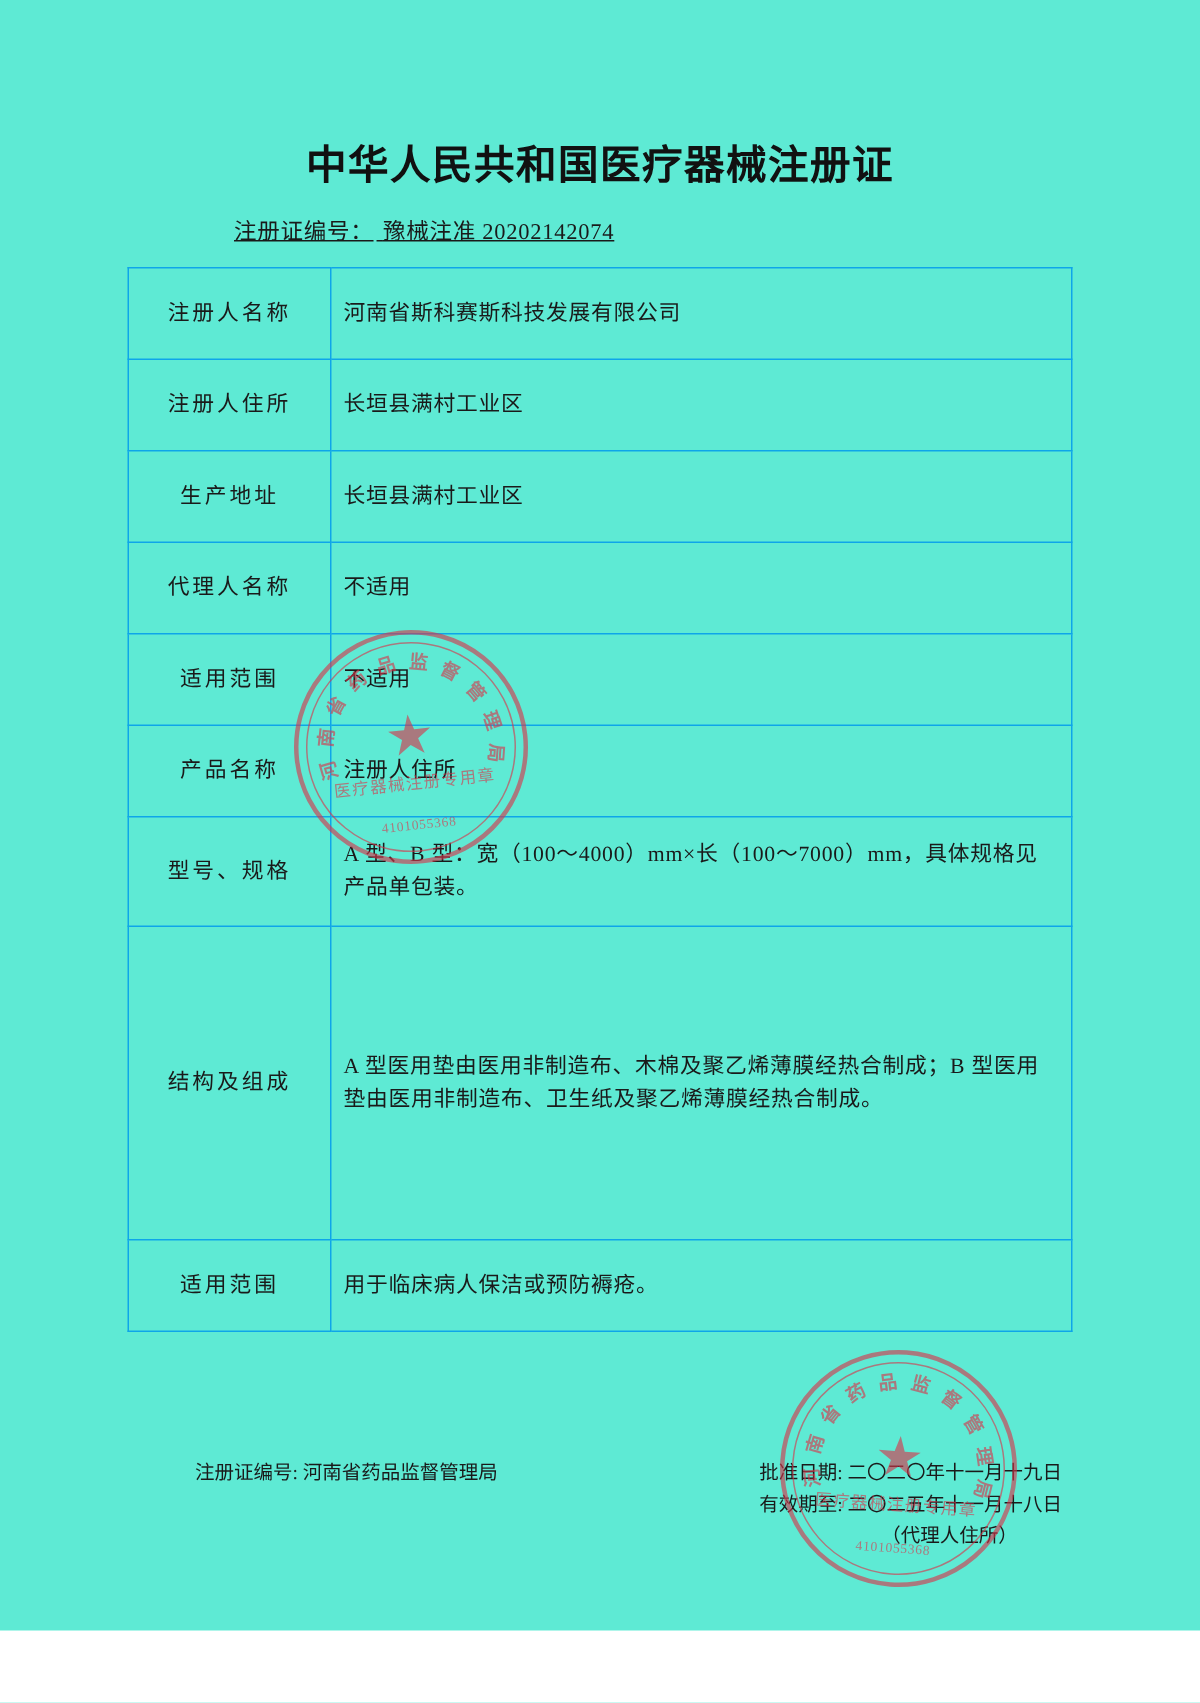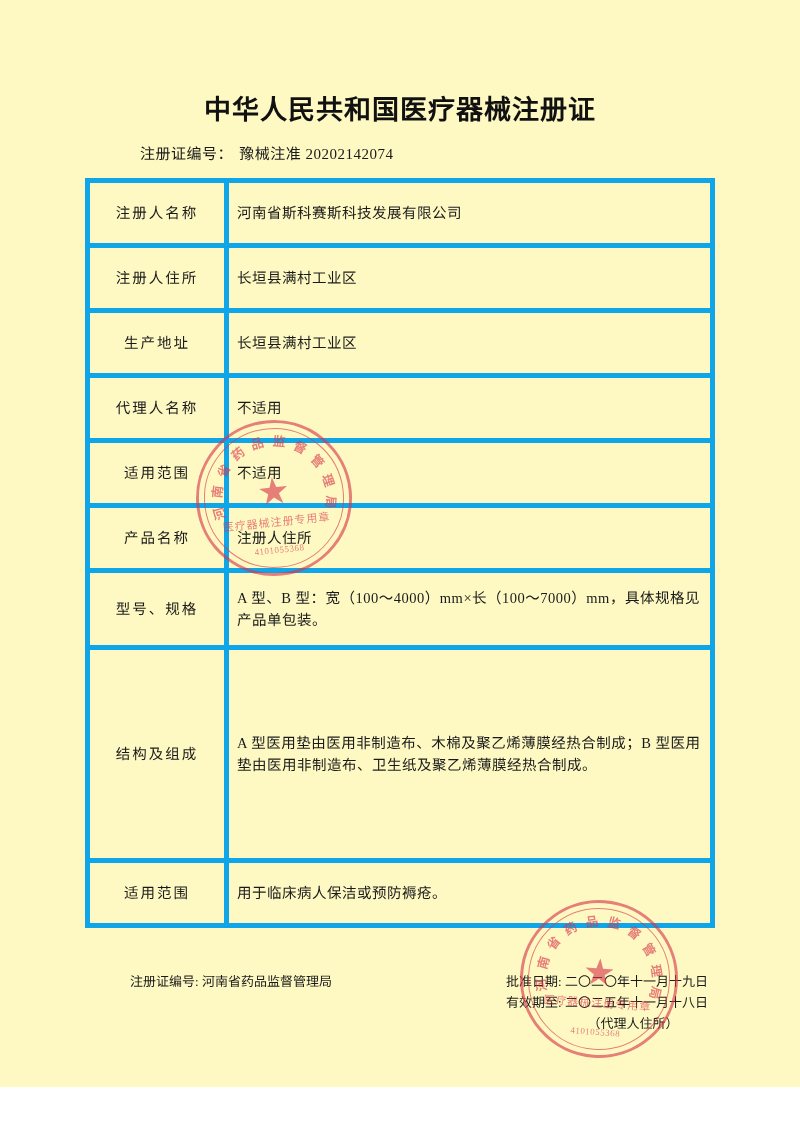--- a/index.html
+++ b/index.html
@@ -11,56 +11,57 @@
     width: 800px;
     height: 1135px;
     position: relative;
     font-family: "Liberation Serif", "DejaVu Serif", serif;
     color: #1a1a1a;
     overflow: hidden;
   }
   .page {
     position: absolute;
     inset: 0;
-    background: #fef9c3;
+    background: #5eead4;
   }
   .doc-title {
     position: absolute;
     top: 88px;
     left: 0;
     width: 800px;
     text-align: center;
     font-size: 27px;
     font-weight: bold;
     letter-spacing: 1px;
     color: #111;
   }
   .reg-number-line {
     position: absolute;
     top: 142px;
-    left: 140px;
+    left: 156px;
     font-size: 15px;
     letter-spacing: 0.5px;
+    text-decoration: underline;
   }
   .reg-number-line .label {
     margin-right: 2px;
   }
   .reg-number-line .value {
     font-family: "Liberation Serif", serif;
   }
   table.cert-table {
     position: absolute;
     top: 178px;
     left: 85px;
     width: 630px;
     border-collapse: collapse;
     table-layout: fixed;
   }
   table.cert-table td {
-    border: 5px solid #0ea5e9;
+    border: 1px solid #0ea5e9;
     font-size: 14.5px;
     line-height: 1.55;
     vertical-align: middle;
     padding: 6px 8px;
   }
   td.key {
     width: 118px;
     text-align: center;
     letter-spacing: 2px;
     white-space: nowrap;

